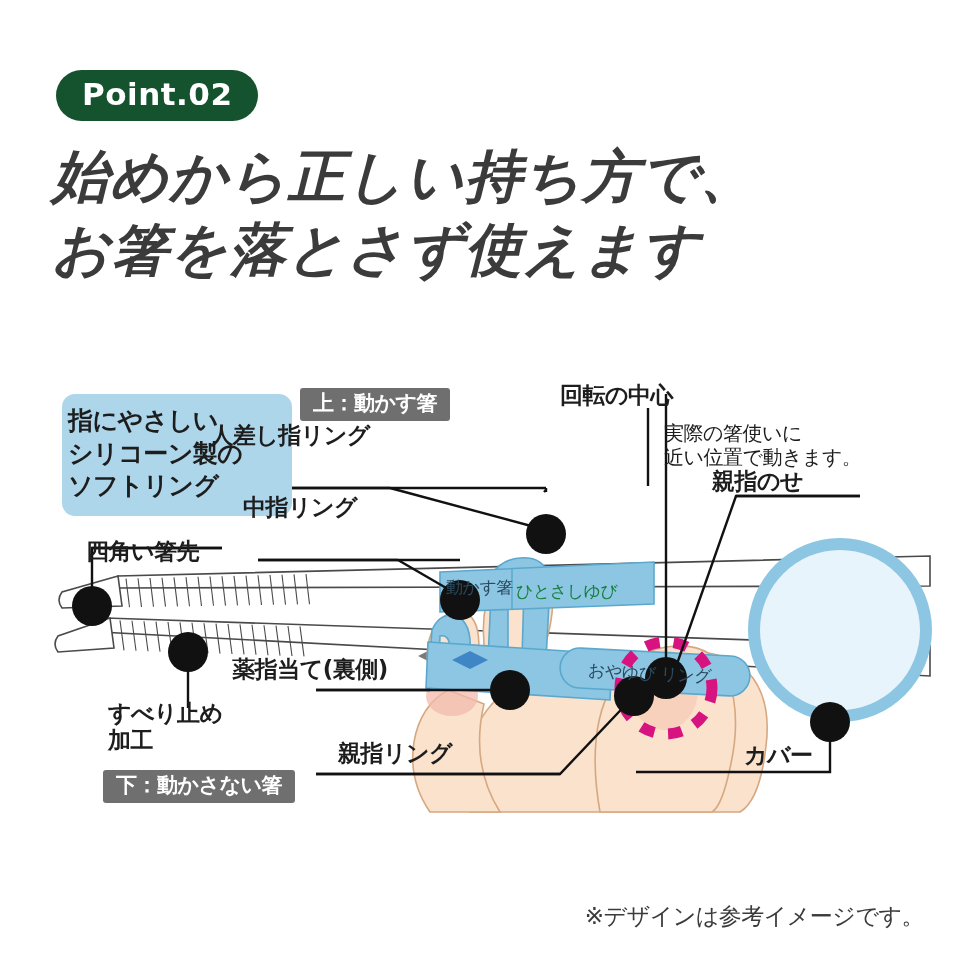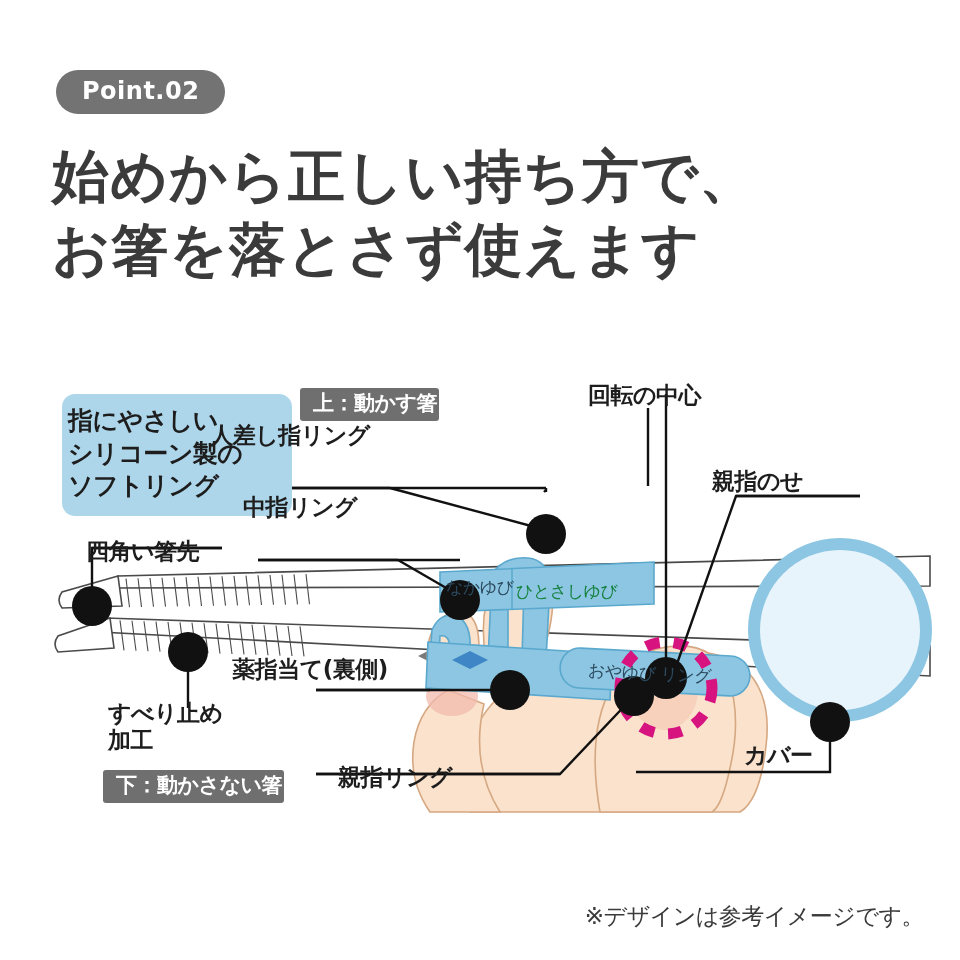--- a/index.html
+++ b/index.html
@@ -14,39 +14,40 @@
     overflow: hidden;
     font-family: "DejaVu Sans", "Liberation Sans", sans-serif;
     color: #333333;
   }
 
   
   #point-badge {
     position: absolute;
     left: 56px;
     top: 70px;
-    background: #737373;
+    background: #14532d;
     color: #ffffff;
-    font-size: 24px;
+    font-size: 31px;
     font-weight: bold;
     letter-spacing: 0.5px;
     padding: 9px 26px 11px 26px;
     border-radius: 26px;
     line-height: 1;
   }
   #headline {
     position: absolute;
     left: 52px;
     top: 140px;
     font-size: 57px;
     font-weight: bold;
     line-height: 1.28;
     color: #3b3b3b;
     letter-spacing: 1px;
     white-space: pre-line;
+    font-style: italic;
   }
 
   
   #diagram {
     position: absolute;
     left: 0;
     top: 360px;
     width: 960px;
     height: 460px;
   }
@@ -72,21 +73,21 @@
   }
   .callout.center { text-align: left; }
   .callout.right { text-align: center; }
 
   .badge-gray {
     position: absolute;
     background: #6f6f6f;
     color: #ffffff;
     font-size: 21px;
     font-weight: bold;
-    padding: 3px 2px 5px 13px;
+    padding: 3px 13px 5px 13px;
     border-radius: 3px;
     line-height: 1.2;
     letter-spacing: -0.5px;
     white-space: nowrap;
   }
 
   #soft-ring-box {
     position: absolute;
     left: 62px;
     top: 394px;
@@ -283,24 +284,26 @@
   <div class="badge-gray" style="left:92px; top:410px;margin-left:11px;">下：動かさない箸</div>
 
   <div class="callout" style="left:86px; top:150px;margin-top:28px;">四角い箸先</div>
   <div class="callout center" style="left:108px; top:340px; width:166px;">すべり止め
 加工</div>
 
   <div class="callout right" style="left:190px; top:62px; width:200px;">人差し指リング</div>
   <div class="callout right" style="left:190px; top:296px; width:240px;">薬指当て(裏側)</div>
 
   <div class="callout right" style="left:202px; top:134px; width:196px;">中指リング</div>
-  <div class="callout right" style="left:230px; top:404px; width:330px;">親指リング</div>
-
-  <div class="callout" style="left:588px; top:22px;">回転の中心</div>
+  <div class="callout right" style="left:230px; top:380px; width:330px;">親指リング</div>
+
+  <div class="callout" style="left:560px; top:22px;">回転の中心</div>
+  <div class="callout sub" style="left:664px; top:62px;">実際の箸使いに
+近い位置で動きます。</div>
   <div class="callout" style="left:712px; top:108px;">親指のせ</div>
   <div class="callout" style="left:744px; top:382px;">カバー</div>
 
-  <div class="callout" style="left:446px; top:217px; font-size:17px; font-weight:normal; color:#2b4a5e;">なかゆび</div>
+  <div class="callout" style="left:446px; top:217px; font-size:17px; font-weight:normal; color:#2b4a5e;">動かす箸</div>
   <div class="callout" style="left:516px; top:221px; font-size:17px; font-weight:normal; color:#15803d;">ひとさしゆび</div>
   <div class="callout" style="left:588px; top:303px; font-size:17px; font-weight:normal; color:#2b4a5e; transform:rotate(3deg);">おやゆび リング</div>
 </div>
 
 <div id="footer-note">※デザインは参考イメージです。</div>
 
 </body></html>

